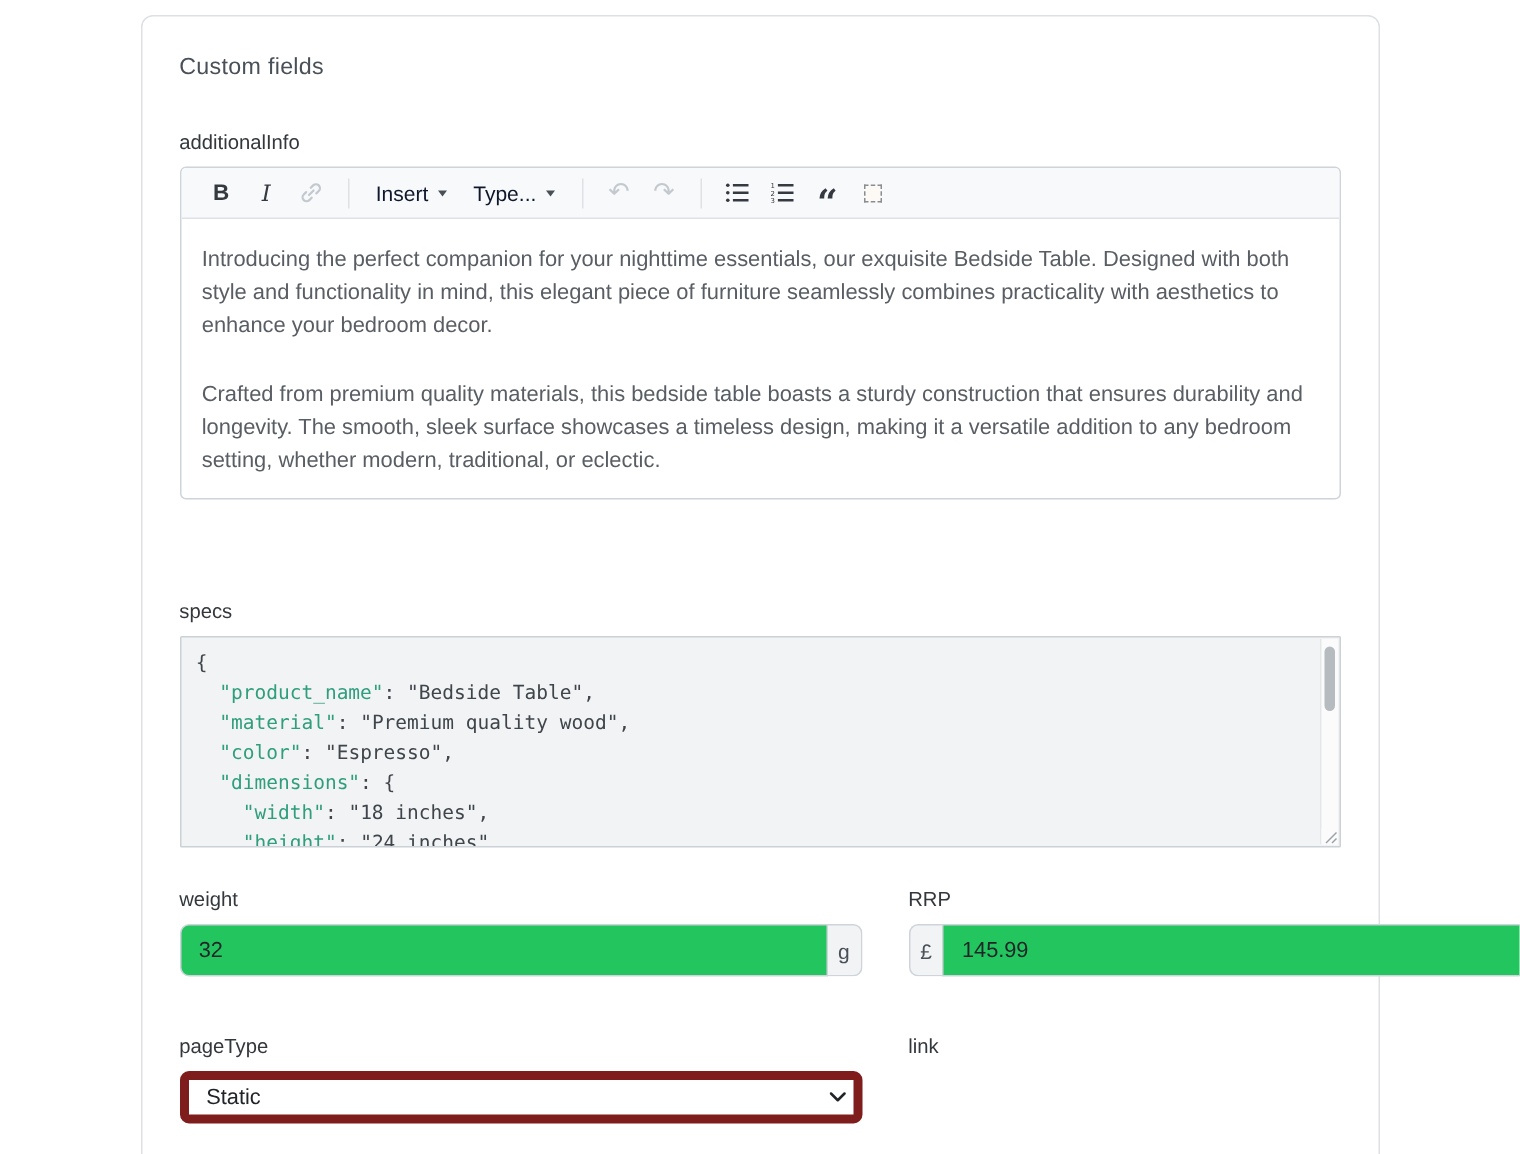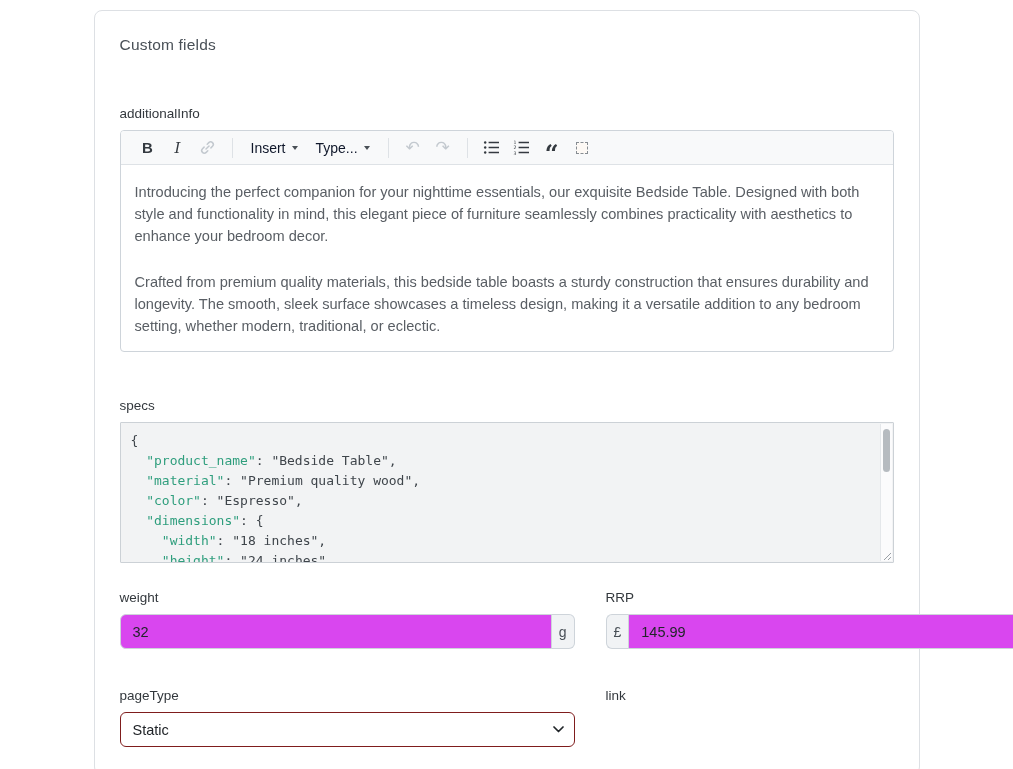--- a/index.html
+++ b/index.html
@@ -9,21 +9,21 @@
   .panel {
     width: 826px; min-height: 748px; margin: 10px auto 11px auto;
     background: #fff; border: 1px solid #dde0e4; border-radius: 8px;
     padding: 25px 25px 27px 25px; position: relative;
   }
   .panel-title { font-size: 15.5px; font-weight: 500; color: #495057; letter-spacing: .2px; }
 
   .field-label { display: block; font-size: 13.5px; color: #33383d; margin-bottom: 9px; }
 
   
-  .editor-block { margin-top: 52px; }
+  .editor-block { margin-top: 33px; }
   .rte { border: 1px solid #ced4da; border-radius: 4px; overflow: hidden; background: #fff; }
   .rte-toolbar {
     height: 34px; background: #f8f9fa; border-bottom: 1px solid #dee2e6;
     display: flex; align-items: center; padding: 0 10px 0 13px; gap: 2px;
   }
   .tb-btn {
     background: transparent; border: none; cursor: pointer;
     min-width: 28px; height: 28px; display: flex; align-items: center; justify-content: center;
     color: #343a40; font-size: 15px; border-radius: 4px; padding: 0 4px;
   }
@@ -41,56 +41,56 @@
     border-top: 4px solid #495057; margin-top: 1px;
   }
   .glyph-undo, .glyph-redo { font-size: 17px; line-height: 1; color: #c3c9cf; font-family: "DejaVu Sans", sans-serif; }
   .glyph-quote { font-family: "DejaVu Serif", serif; font-weight: 700; font-size: 24px; line-height: 0.4; margin-top: 12px; color: #343a40; }
   .dashed-square { width: 12px; height: 12px; border: 1px dashed #878d93; background: #fdf9f5; }
   .rte-content { padding: 16px 15px 14px 14px; min-height: 165px; cursor: text; }
   .rte-content p { font-size: 14.6px; line-height: 22px; color: #595e64; margin-bottom: 24px; }
   .rte-content p:last-child { margin-bottom: 0; }
 
   
-  .specs-block { margin-top: 46px; }
+  .specs-block { margin-top: 67px; }
   .code-area {
     position: relative; height: 141px; background: #f2f3f4;
     border: 1px solid #ccd1d6; overflow: hidden; border-radius: 1px;
   }
   .code-lines { padding: 8px 22px 0 10px; font-family: "DejaVu Sans Mono", "Liberation Mono", monospace; font-size: 13px; }
   .code-line { white-space: pre; line-height: 20px; color: #3f454b; }
   .json-key { color: var(--json-key, #2f9e7d); }
   .code-scrollbar {
     position: absolute; top: 1px; right: 1px; bottom: 1px; width: 12px; background: #fbfbfc;
     border-left: 1px solid #e4e7ea;
   }
   .code-scrollbar .thumb { position: absolute; top: 5px; left: 2px; width: 7px; height: 43px; background: #b6bbc0; border-radius: 4px; }
   .resize-grip { position: absolute; right: 1px; bottom: 1px; width: 11px; height: 11px; cursor: nwse-resize; background: #fbfbfc; }
 
   
   .grid { margin-top: 27px; display: grid; grid-template-columns: 455px 456px; column-gap: 31px; row-gap: 39px; }
   .input-group { display: flex; width: 100%; }
   .input-group input {
     flex: 1 1 auto; min-width: 0; height: 35px; border: 1px solid #ced4da; border-radius: 6px;
     padding: 0 12px; font-size: 14.5px; color: #212529; font-family: "Liberation Sans", sans-serif;
-    background: #d946ef; outline: none;
+    background: #22c55e; outline: none;
   }
   .addon {
     display: flex; align-items: center; justify-content: center; height: 35px;
     background: #f1f3f5; border: 1px solid #ced4da; color: #495057; font-size: 14px;
     padding: 0 7px; white-space: nowrap;
   }
   .addon-right { border-left: none; border-radius: 0 6px 6px 0; }
   .input-group input.has-right { border-radius: 6px 0 0 6px; }
   .addon-left { border-right: none; border-radius: 6px 0 0 6px; }
   .input-group input.has-left { border-radius: 0 6px 6px 0; }
 
   .select-wrap { position: relative; width: 100%; }
   .select-wrap select {
-    width: 100%; height: 35px; border: 1px solid #7f1d1d; border-radius: 6px;
+    width: 100%; height: 35px; border: 6px solid #7f1d1d; border-radius: 6px;
     padding: 0 30px 0 12px; font-size: 14.5px; color: #212529; background: #fff;
     appearance: none; -webkit-appearance: none; -moz-appearance: none;
     font-family: "Liberation Sans", sans-serif; outline: none; cursor: pointer;
   }
   .select-chevron { position: absolute; right: 11px; top: 14px; pointer-events: none; }
 </style>
 </head>
 <body>
 
 <div class="panel">

